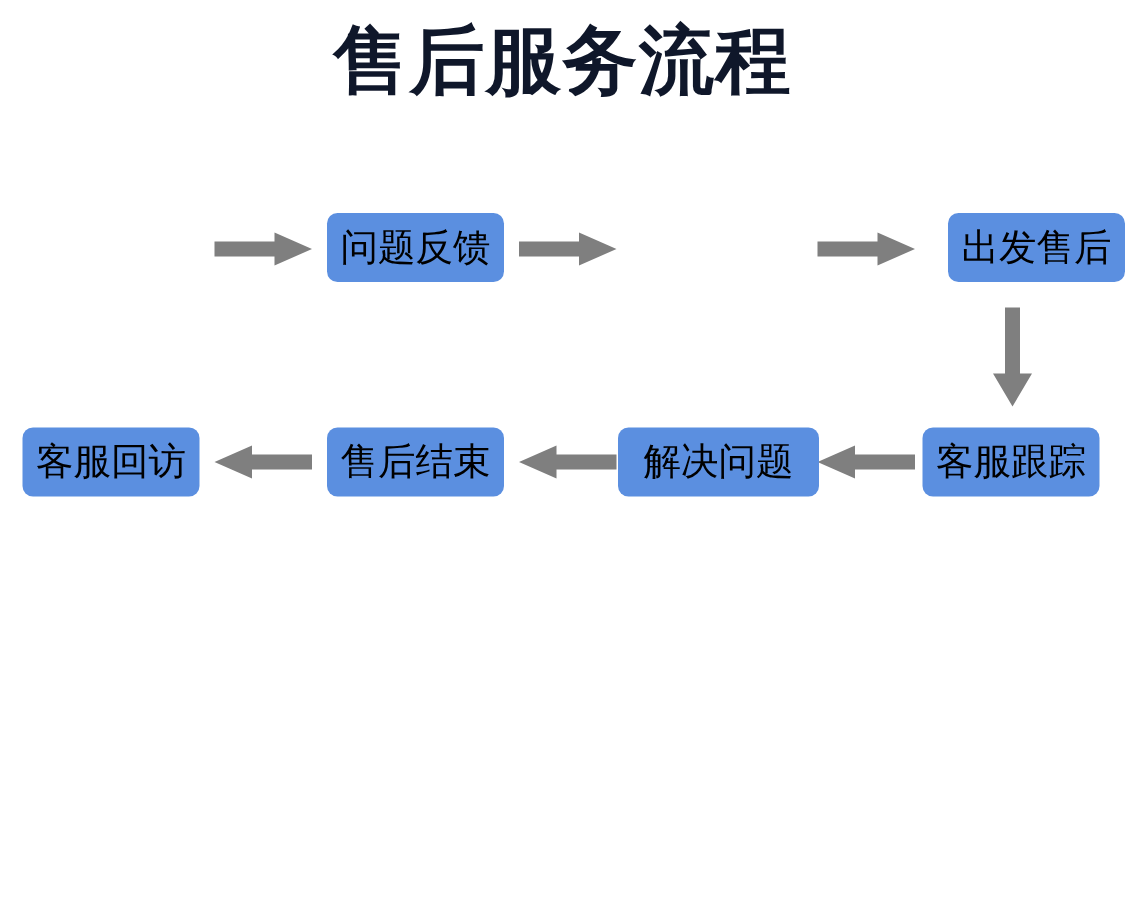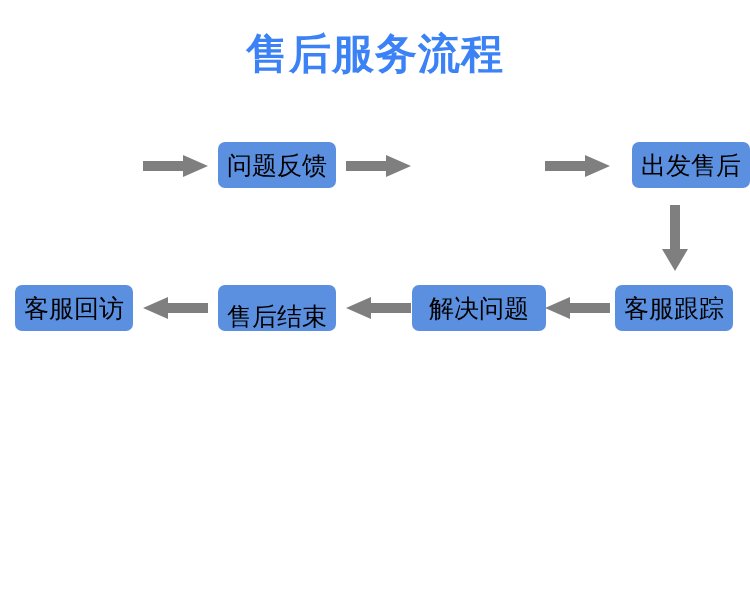--- a/index.html
+++ b/index.html
@@ -18,26 +18,26 @@
     position: absolute;
     left: 0;
     top: 0;
     width: 750px;
     height: 600px;
     background: #ffffff;
   }
   #chart-title {
     position: absolute;
     left: 0;
-    top: 26px;
+    top: 12px;
     width: 750px;
     text-align: center;
-    font-size: 42px;
+    font-size: 50px;
     font-weight: bold;
-    color: #3b82f6;
+    color: #0f172a;
     letter-spacing: 1px;
     line-height: 56px;
     white-space: nowrap;
   }
   .node-box {
     position: absolute;
     background: #5B8FE0;
     border-radius: 7px;
     display: flex;
     align-items: center;
@@ -102,21 +102,21 @@
   </svg>
 
   <div class="node-box" style="left:412px; top:285px; width:134px; height:46px;">
     <span class="node-label">解决问题</span>
   </div>
 
   <svg class="arrow-svg" style="left:346px; top:297px;" width="65" height="22" viewBox="0 0 65 22">
     <path class="arrow-shape" d="M65,6 L25,6 L25,0 L0,11 L25,22 L25,16 L65,16 Z"></path>
   </svg>
 
-  <div class="node-box" style="left:218px; top:285px; width:118px; height:46px;align-items:flex-end;">
+  <div class="node-box" style="left:218px; top:285px; width:118px; height:46px;">
     <span class="node-label">售后结束</span>
   </div>
 
   <svg class="arrow-svg" style="left:143px; top:297px;" width="65" height="22" viewBox="0 0 65 22">
     <path class="arrow-shape" d="M65,6 L25,6 L25,0 L0,11 L25,22 L25,16 L65,16 Z"></path>
   </svg>
 
   <div class="node-box" style="left:15px; top:285px; width:118px; height:46px;">
     <span class="node-label">客服回访</span>
   </div>

